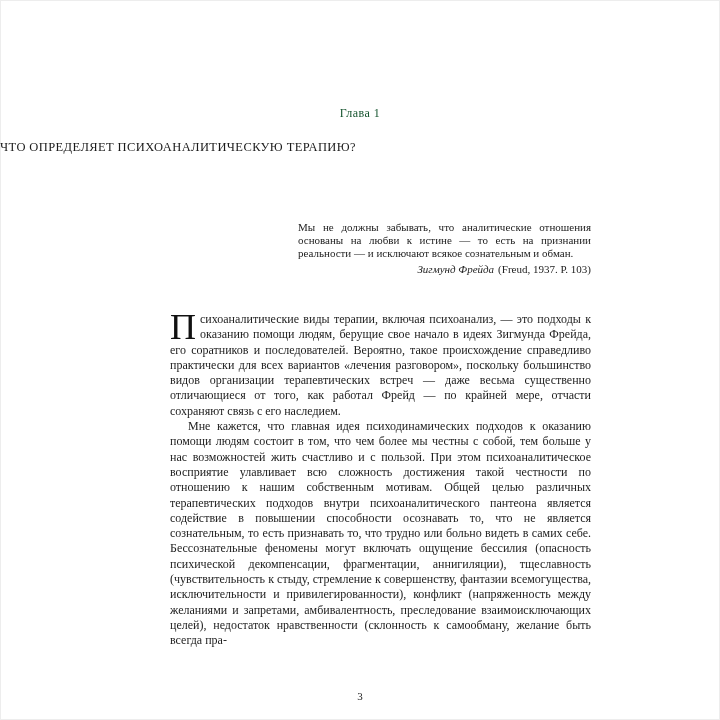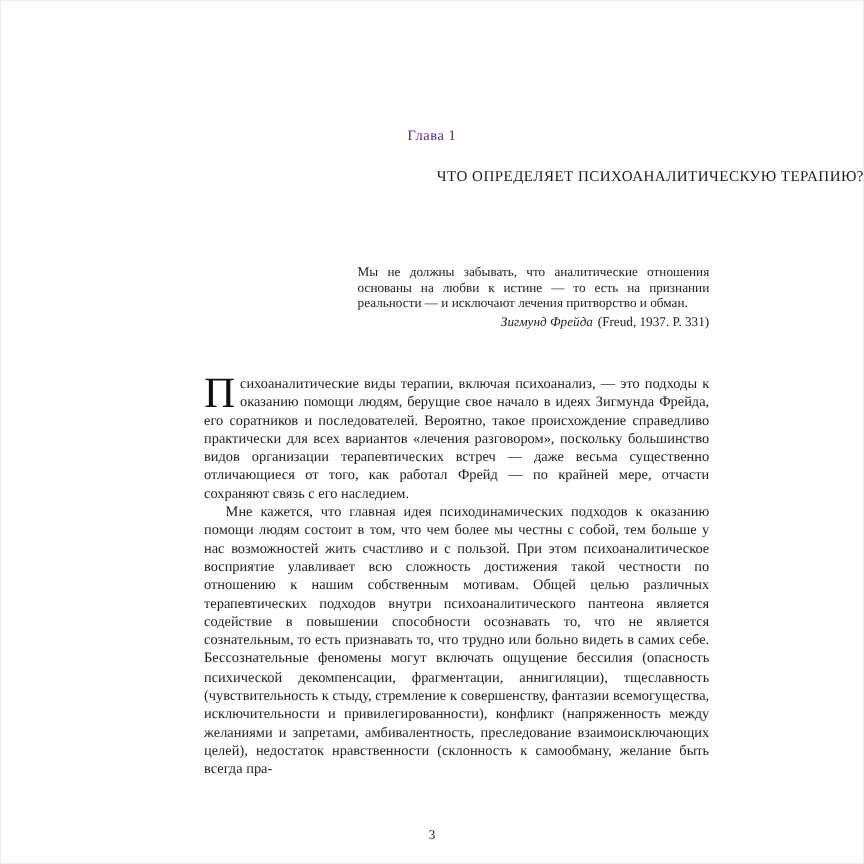--- a/index.html
+++ b/index.html
@@ -21,28 +21,28 @@
     inset: 0;
   }
   .chapter-heading {
     position: absolute;
     top: 106px;
     left: 0;
     width: 720px;
     text-align: center;
     font-size: 12px;
     letter-spacing: 0.5px;
-    color: #4c1d95;
+    color: #14532d;
   }
   .page-title {
     position: absolute;
     top: 140px;
     left: 0;
     width: 720px;
-    text-align: right;
+    text-align: left;
     font-size: 12.5px;
     letter-spacing: 0.4px;
     color: #1a1a1a;
   }
   .epigraph {
     position: absolute;
     top: 221px;
     left: 170px;
     width: 421px;
   }
@@ -107,23 +107,23 @@
 </head>
 <body>
 
 <div class="page">
 
   <div class="chapter-heading">Глава 1</div>
 
   <div class="page-title">ЧТО ОПРЕДЕЛЯЕТ ПСИХОАНАЛИТИЧЕСКУЮ ТЕРАПИЮ?</div>
 
   <div class="epigraph">
-    <div class="epigraph-text">Мы не должны забывать, что аналитические отношения основаны на любви к истине — то есть на признании реальности — и исключают лечения притворство и обман.</div>
+    <div class="epigraph-text">Мы не должны забывать, что аналитические отношения основаны на любви к истине — то есть на признании реальности — и исключают всякое сознательным и обман.</div>
     <div class="epigraph-attribution">
-      <span class="epigraph-author">Зигмунд Фрейда</span><span class="epigraph-source">(Freud, 1937. P. 331)</span>
+      <span class="epigraph-author">Зигмунд Фрейда</span><span class="epigraph-source">(Freud, 1937. P. 103)</span>
     </div>
   </div>
 
   <div class="body-text">
     <p class="paragraph"><span class="dropcap">П</span><span>сихоаналитические виды терапии, включая психоанализ, — это подходы к оказанию помощи людям, берущие свое начало в идеях Зигмунда Фрейда, его соратников и последователей. Вероятно, такое происхождение справедливо практически для всех вариантов «лечения разговором», поскольку большинство видов организации терапевтических встреч — даже весьма существенно отличающиеся от того, как работал Фрейд — по крайней мере, отчасти сохраняют связь с его наследием.</span></p>
     <p class="paragraph"><span>Мне кажется, что главная идея психодинамических подходов к оказанию помощи людям состоит в том, что чем более мы честны с собой, тем больше у нас возможностей жить счастливо и с пользой. При этом психоаналитическое восприятие улавливает всю сложность достижения такой честности по отношению к нашим собственным мотивам. Общей целью различных терапевтических подходов внутри психоаналитического пантеона является содействие в повышении способности осознавать то, что не является сознательным, то есть признавать то, что трудно или больно видеть в самих себе. Бессознательные феномены могут включать ощущение бессилия (опасность психической декомпенсации, фрагментации, аннигиляции), тщеславность (чувствительность к стыду, стремление к совершенству, фантазии всемогущества, исключительности и привилегированности), конфликт (напряженность между желаниями и запретами, амбивалентность, преследование взаимоисключающих целей), недостаток нравственности (склонность к самообману, желание быть всегда пра-</span></p>
   </div>
 
   <div class="page-number">3</div>
 

